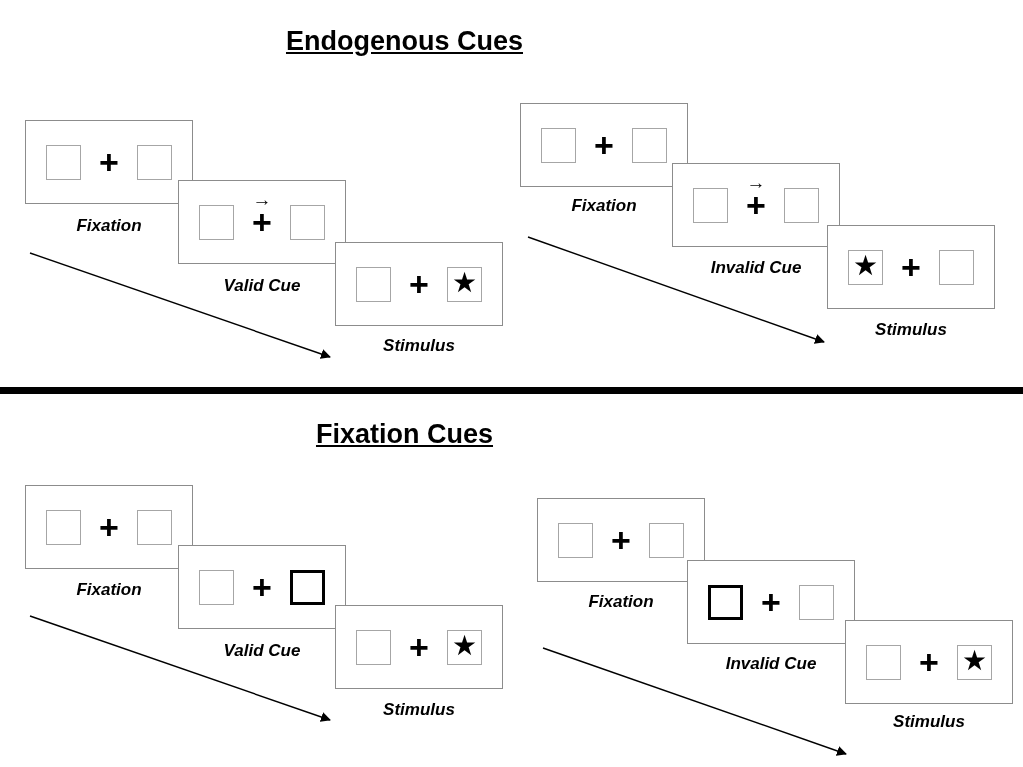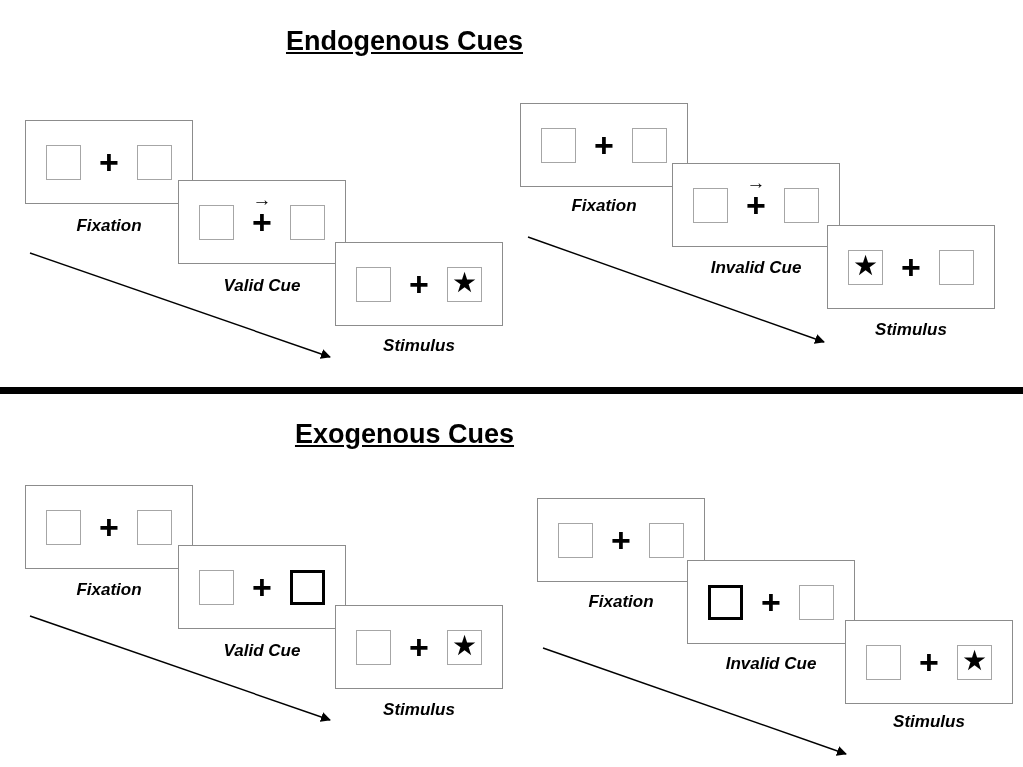--- a/index.html
+++ b/index.html
@@ -56,21 +56,21 @@
       <path d="M0,0 L10,5 L0,10 z" fill="#000"></path>
     </marker>
   </defs>
   <line class="tl" x1="30" y1="253" x2="330" y2="357"></line>
   <line class="tl" x1="528" y1="237" x2="824" y2="342"></line>
   <line class="tl" x1="30" y1="616" x2="330" y2="720"></line>
   <line class="tl" x1="543" y1="648" x2="846" y2="754"></line>
 </svg>
 
 <div class="title" style="top:26px">Endogenous Cues</div>
-<div class="title" style="top:419px">Exogenous Cues</div>
+<div class="title" style="top:419px">Fixation Cues</div>
 
 <div class="divider"></div>
 
 <div class="panel" style="left:25px;top:120px">
   <span class="sq"></span>
   <span class="plus-wrap">
     <span class="plus">+</span>
   </span>
   <span class="sq"></span>
 </div>

